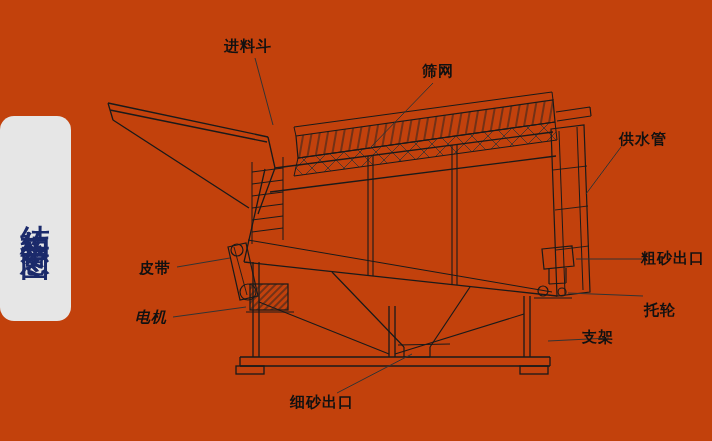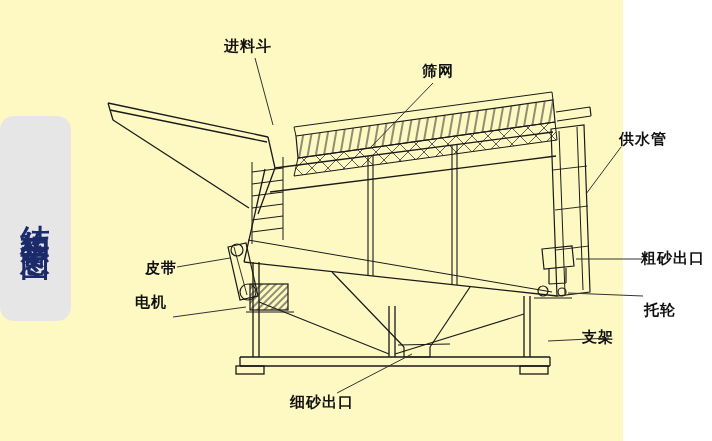--- a/index.html
+++ b/index.html
@@ -3,21 +3,21 @@
 <meta charset="utf-8">
 <style>
   * { margin:0; padding:0; box-sizing:border-box; }
   html,body { width:712px; height:441px; }
   body {
     background:#ffffff;
     font-family:"DejaVu Sans","Liberation Sans",sans-serif;
     position:relative;
     overflow:hidden;
   }
-  #screen { position:absolute; left:0; top:0; width:623px; height:441px; background:#fef9c3; }
+  #screen { position:absolute; left:0; top:0; width:712px; height:441px; background:#c2410c; }
   .diagram-svg { position:absolute; left:0; top:0; }
   .part-label {
     position:absolute;
     font-size:15px;
     font-weight:600;
     color:#111111;
     letter-spacing:1px;
     white-space:nowrap;
   }
   .title-panel {
@@ -140,20 +140,20 @@
     </g>
   </svg>
 
   <div class="part-label" style="left:224px; top:37px;">进料斗</div>
   <div class="part-label" style="left:422px; top:62px;">筛网</div>
   <div class="part-label" style="left:619px; top:130px;text-align:center;">供水管</div>
   <div class="part-label" style="left:641px; top:249px;">粗砂出口</div>
   <div class="part-label" style="left:644px; top:287px;margin-top:14px;">托轮</div>
   <div class="part-label" style="left:582px; top:328px;">支架</div>
   <div class="part-label" style="left:290px; top:393px;">细砂出口</div>
-  <div class="part-label" style="left:145px; top:259px;">皮带</div>
-  <div class="part-label" style="left:135px; top:293px;">电机</div>
+  <div class="part-label" style="left:139px; top:259px;">皮带</div>
+  <div class="part-label" style="left:135px; top:308px;font-style:italic;">电机</div>
 
   <div class="title-panel">
     <div class="title-text">结构示意图</div>
   </div>
 
 </div>
 
 </body></html>

